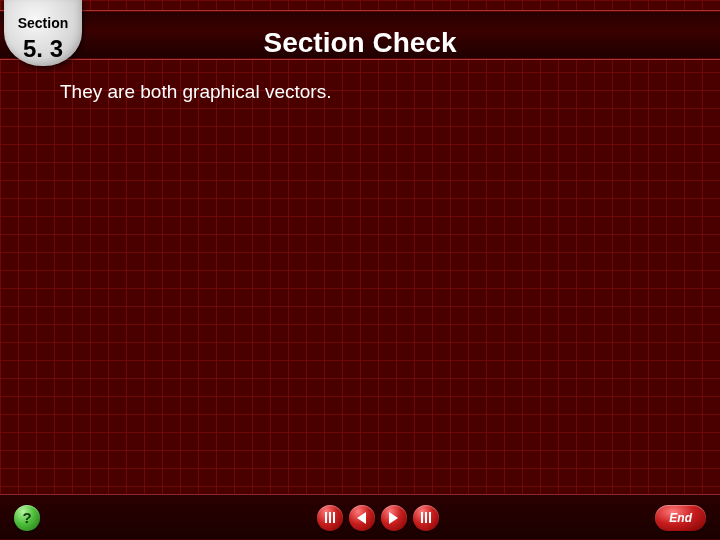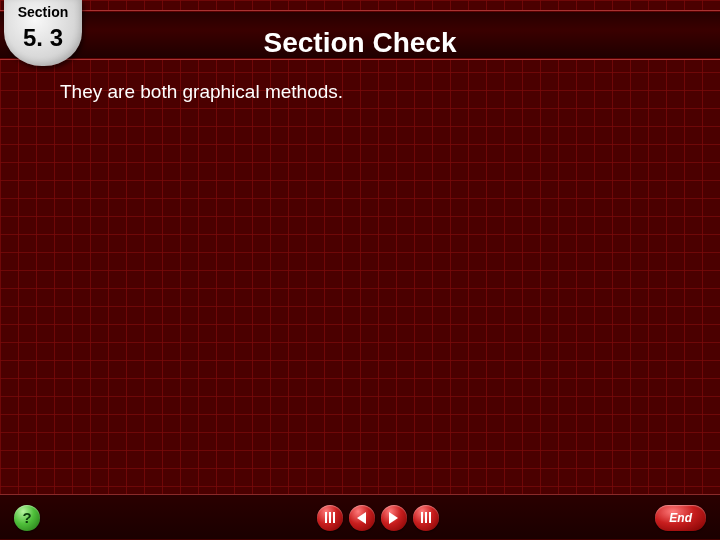--- a/index.html
+++ b/index.html
@@ -23,21 +23,21 @@
     position: absolute; top: 16px; left: 0; right: 0;
     text-align: center; color: #fff; font-size: 28px; font-weight: bold;
   }
   .badge {
     position: absolute; top: 0px; left: 4px; width: 78px; height: 66px;
     background: radial-gradient(ellipse at 40% 30%, #f8f8f8, #d7d7d7 60%, #bcbcbc);
     border-radius: 0 0 38px 38px / 0 0 34px 34px;
     box-shadow: 2px 3px 4px rgba(0,0,0,0.5), inset -2px -3px 6px rgba(0,0,0,0.15);
     text-align: center;
   }
-  .badge-top { font-size: 14px; font-weight: bold; color: #000; padding-top: 4px; }
+  .badge-top { font-size: 14px; font-weight: bold; color: #000; padding-top: 15px; }
   .badge-num { font-size: 24px; font-weight: bold; color: #000; margin-top: 4px; }
   .content {
     position: absolute; top: 80px; left: 60px; right: 40px;
     color: #fff;
   }
   .question-title { font-size: 24px; font-weight: bold; text-decoration: underline; color: #fff; margin-bottom: 18px; }
   .para { font-size: 19px; line-height: 1.25; margin-bottom: 22px; color: #fff; }
   .bottom-bar {
     position: absolute; left: 0; right: 0; bottom: 0; height: 46px;
     background: linear-gradient(#2a0000, #1a0000);
@@ -72,21 +72,21 @@
   <div class="header-bar">
     <div class="header-title">Section Check</div>
   </div>
 
   <div class="badge">
     <div class="badge-top">Section</div>
     <div class="badge-num">5. 3</div>
   </div>
 
   <div class="content">
-    <div class="para">They are both graphical methods.</div>
+    <div class="para">They are both graphical vectors.</div>
   </div>
 
   <div class="bottom-bar">
     <div class="bb-left">
       <div class="pill circle help-q">
         <span>?</span>
       </div>
     </div>
     <div class="bb-center">
       <div class="pill circle">

